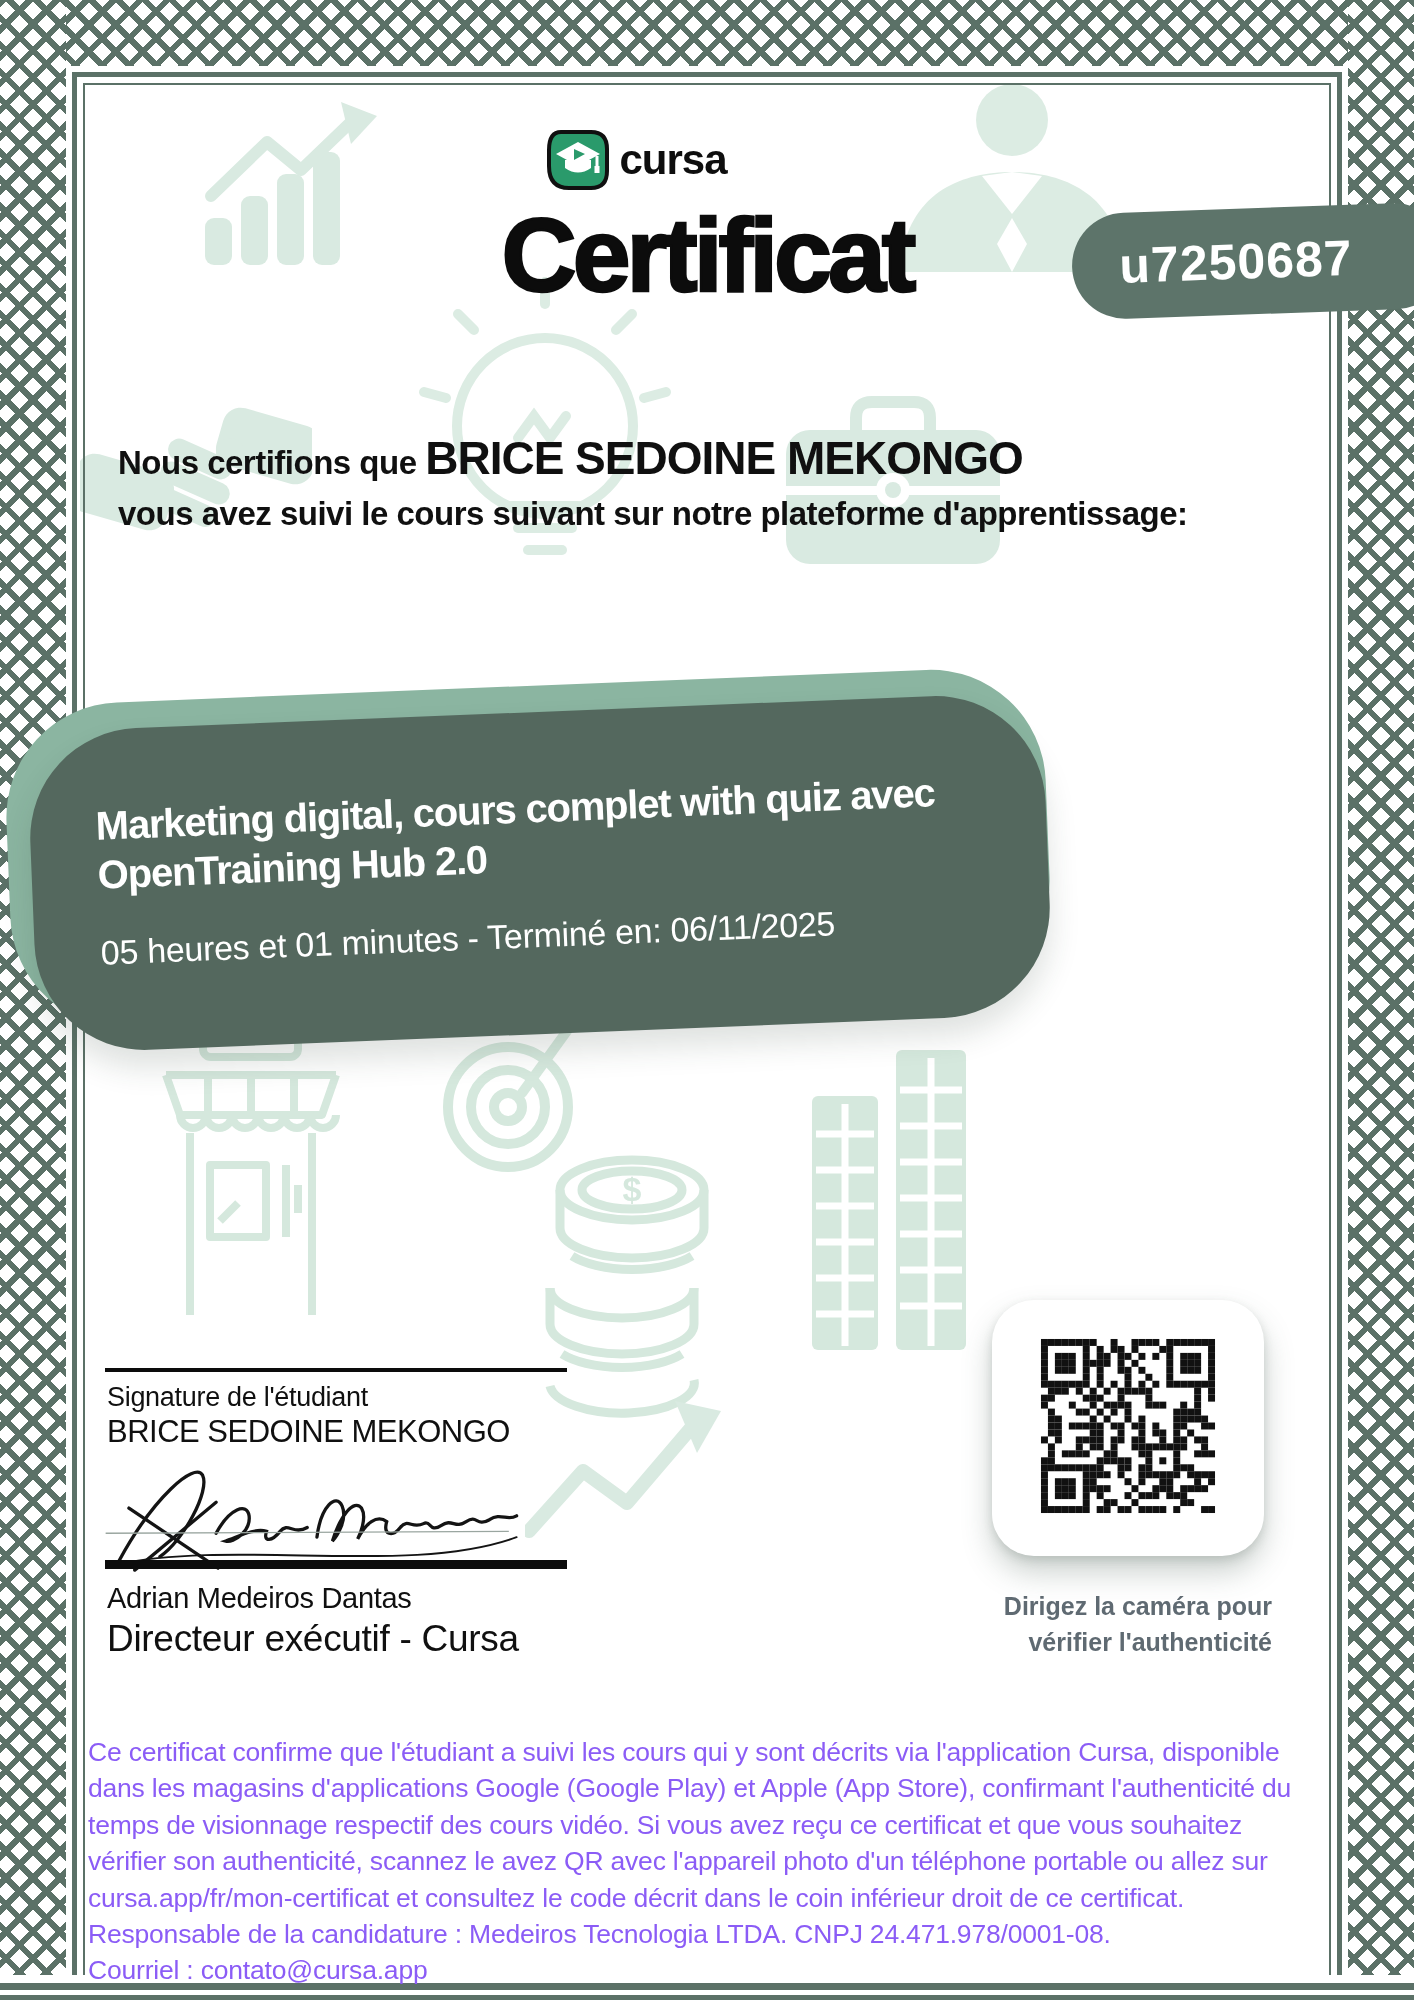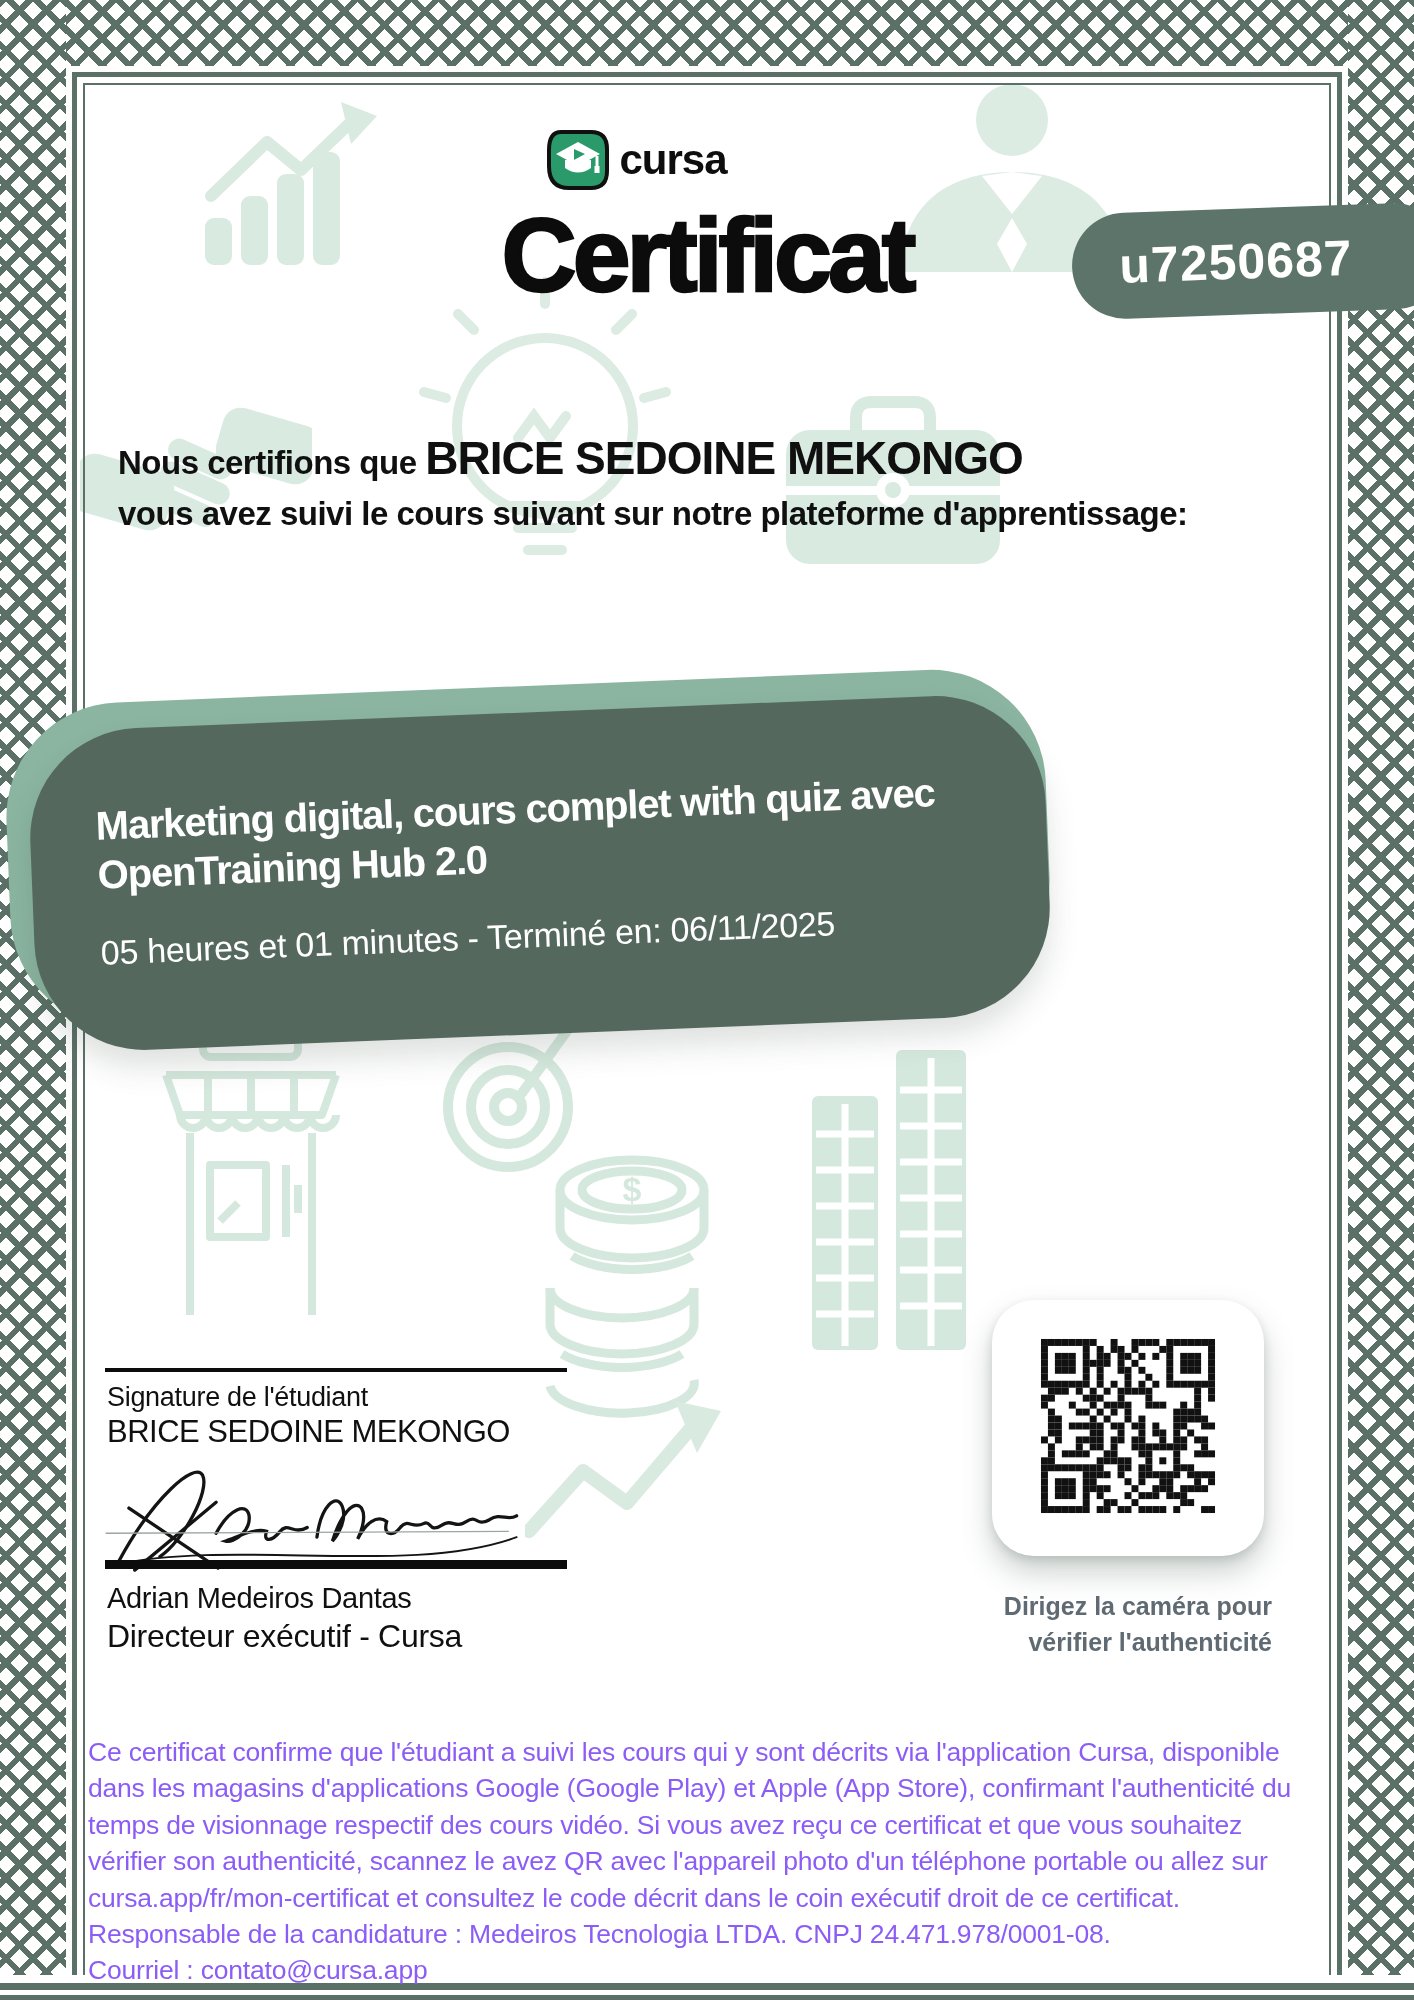--- a/index.html
+++ b/index.html
@@ -54,21 +54,21 @@
   .course-title{font-size:40px;font-weight:700;letter-spacing:-1.2px;line-height:1.22;white-space:nowrap;}
   .course-details{font-size:34px;font-weight:400;margin-top:34px;letter-spacing:-0.3px;}
 
   
   .sig-topline{position:absolute;left:105px;top:1368px;width:462px;height:4px;background:#0c0c0c;z-index:4;}
   .sig-label{position:absolute;left:107px;top:1382px;font-size:27px;z-index:4;letter-spacing:-0.3px;}
   .sig-student{position:absolute;left:107px;top:1414px;font-size:31px;z-index:4;letter-spacing:-0.5px;}
   .sig-draw{position:absolute;left:95px;top:1448px;z-index:4;}
   .sig-thickline{position:absolute;left:105px;top:1560px;width:462px;height:9px;background:#0c0c0c;z-index:4;}
   .sig-name{position:absolute;left:107px;top:1582px;font-size:29px;z-index:4;letter-spacing:-0.3px;}
-  .sig-role{position:absolute;left:107px;top:1618px;font-size:32px;z-index:4;letter-spacing:-0.3px;}
+  .sig-role{position:absolute;left:107px;top:1618px;font-size:37px;z-index:4;letter-spacing:-0.3px;}
 
   
   .qr-card{position:absolute;left:992px;top:1300px;width:272px;height:256px;background:#fff;
     border-radius:42px;z-index:4;display:flex;align-items:center;justify-content:center;
     box-shadow:0 16px 30px rgba(70,90,80,.28),0 4px 10px rgba(70,90,80,.18);}
   .qr-caption{position:absolute;left:986px;top:1588px;width:286px;text-align:right;z-index:4;
     font-size:25px;font-weight:700;color:var(--caption-gray,#5f6a72);line-height:1.45;}
 
   
   .footer{position:absolute;left:88px;top:1734px;width:1252px;z-index:4;
@@ -599,18 +599,18 @@
   <div class="qr-caption">
     <div>Dirigez la caméra pour</div>
     <div>vérifier l'authenticité</div>
   </div>
 
   <div class="footer">
     <div>Ce certificat confirme que l'étudiant a suivi les cours qui y sont décrits via l'application Cursa, disponible</div>
     <div>dans les magasins d'applications Google (Google Play) et Apple (App Store), confirmant l'authenticité du</div>
     <div>temps de visionnage respectif des cours vidéo. Si vous avez reçu ce certificat et que vous souhaitez</div>
     <div>vérifier son authenticité, scannez le avez QR avec l'appareil photo d'un téléphone portable ou allez sur</div>
-    <div>cursa.app/fr/mon-certificat et consultez le code décrit dans le coin exécutif droit de ce certificat.</div>
+    <div>cursa.app/fr/mon-certificat et consultez le code décrit dans le coin inférieur droit de ce certificat.</div>
     <div>Responsable de la candidature : Medeiros Tecnologia LTDA. CNPJ 24.471.978/0001-08.</div>
     <div>Courriel : contato@cursa.app</div>
   </div>
 
 </div>
 
 </body></html>

